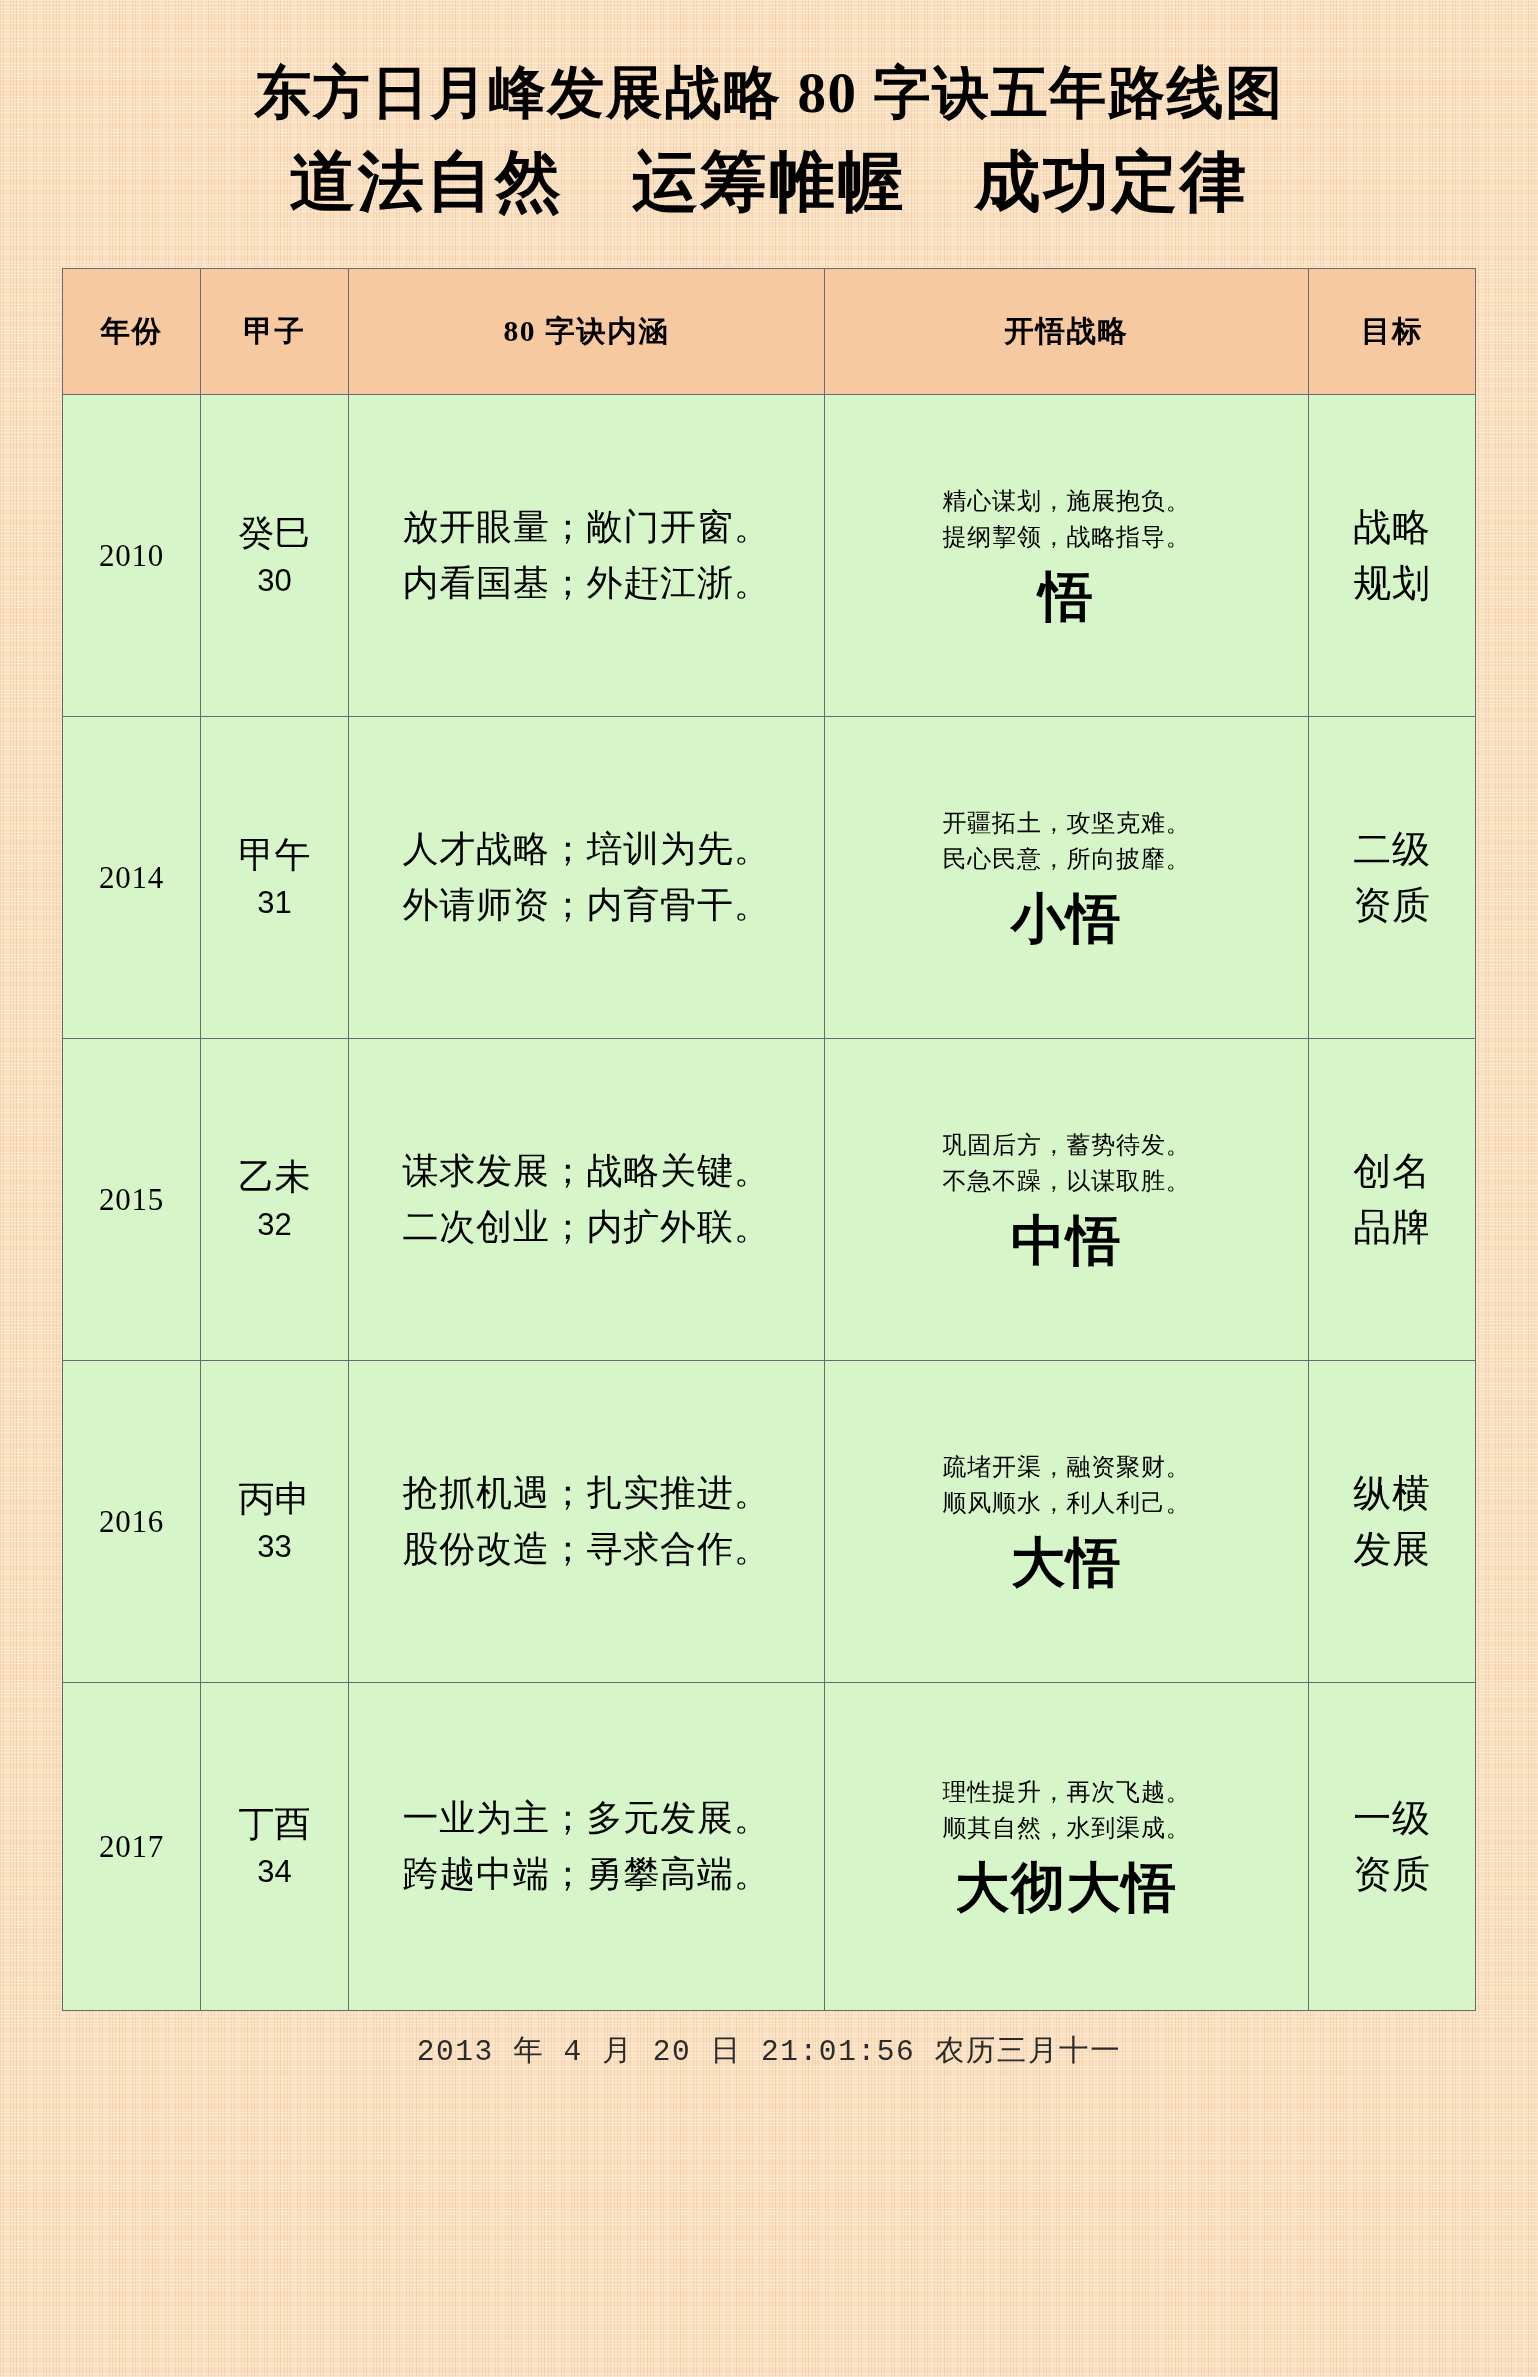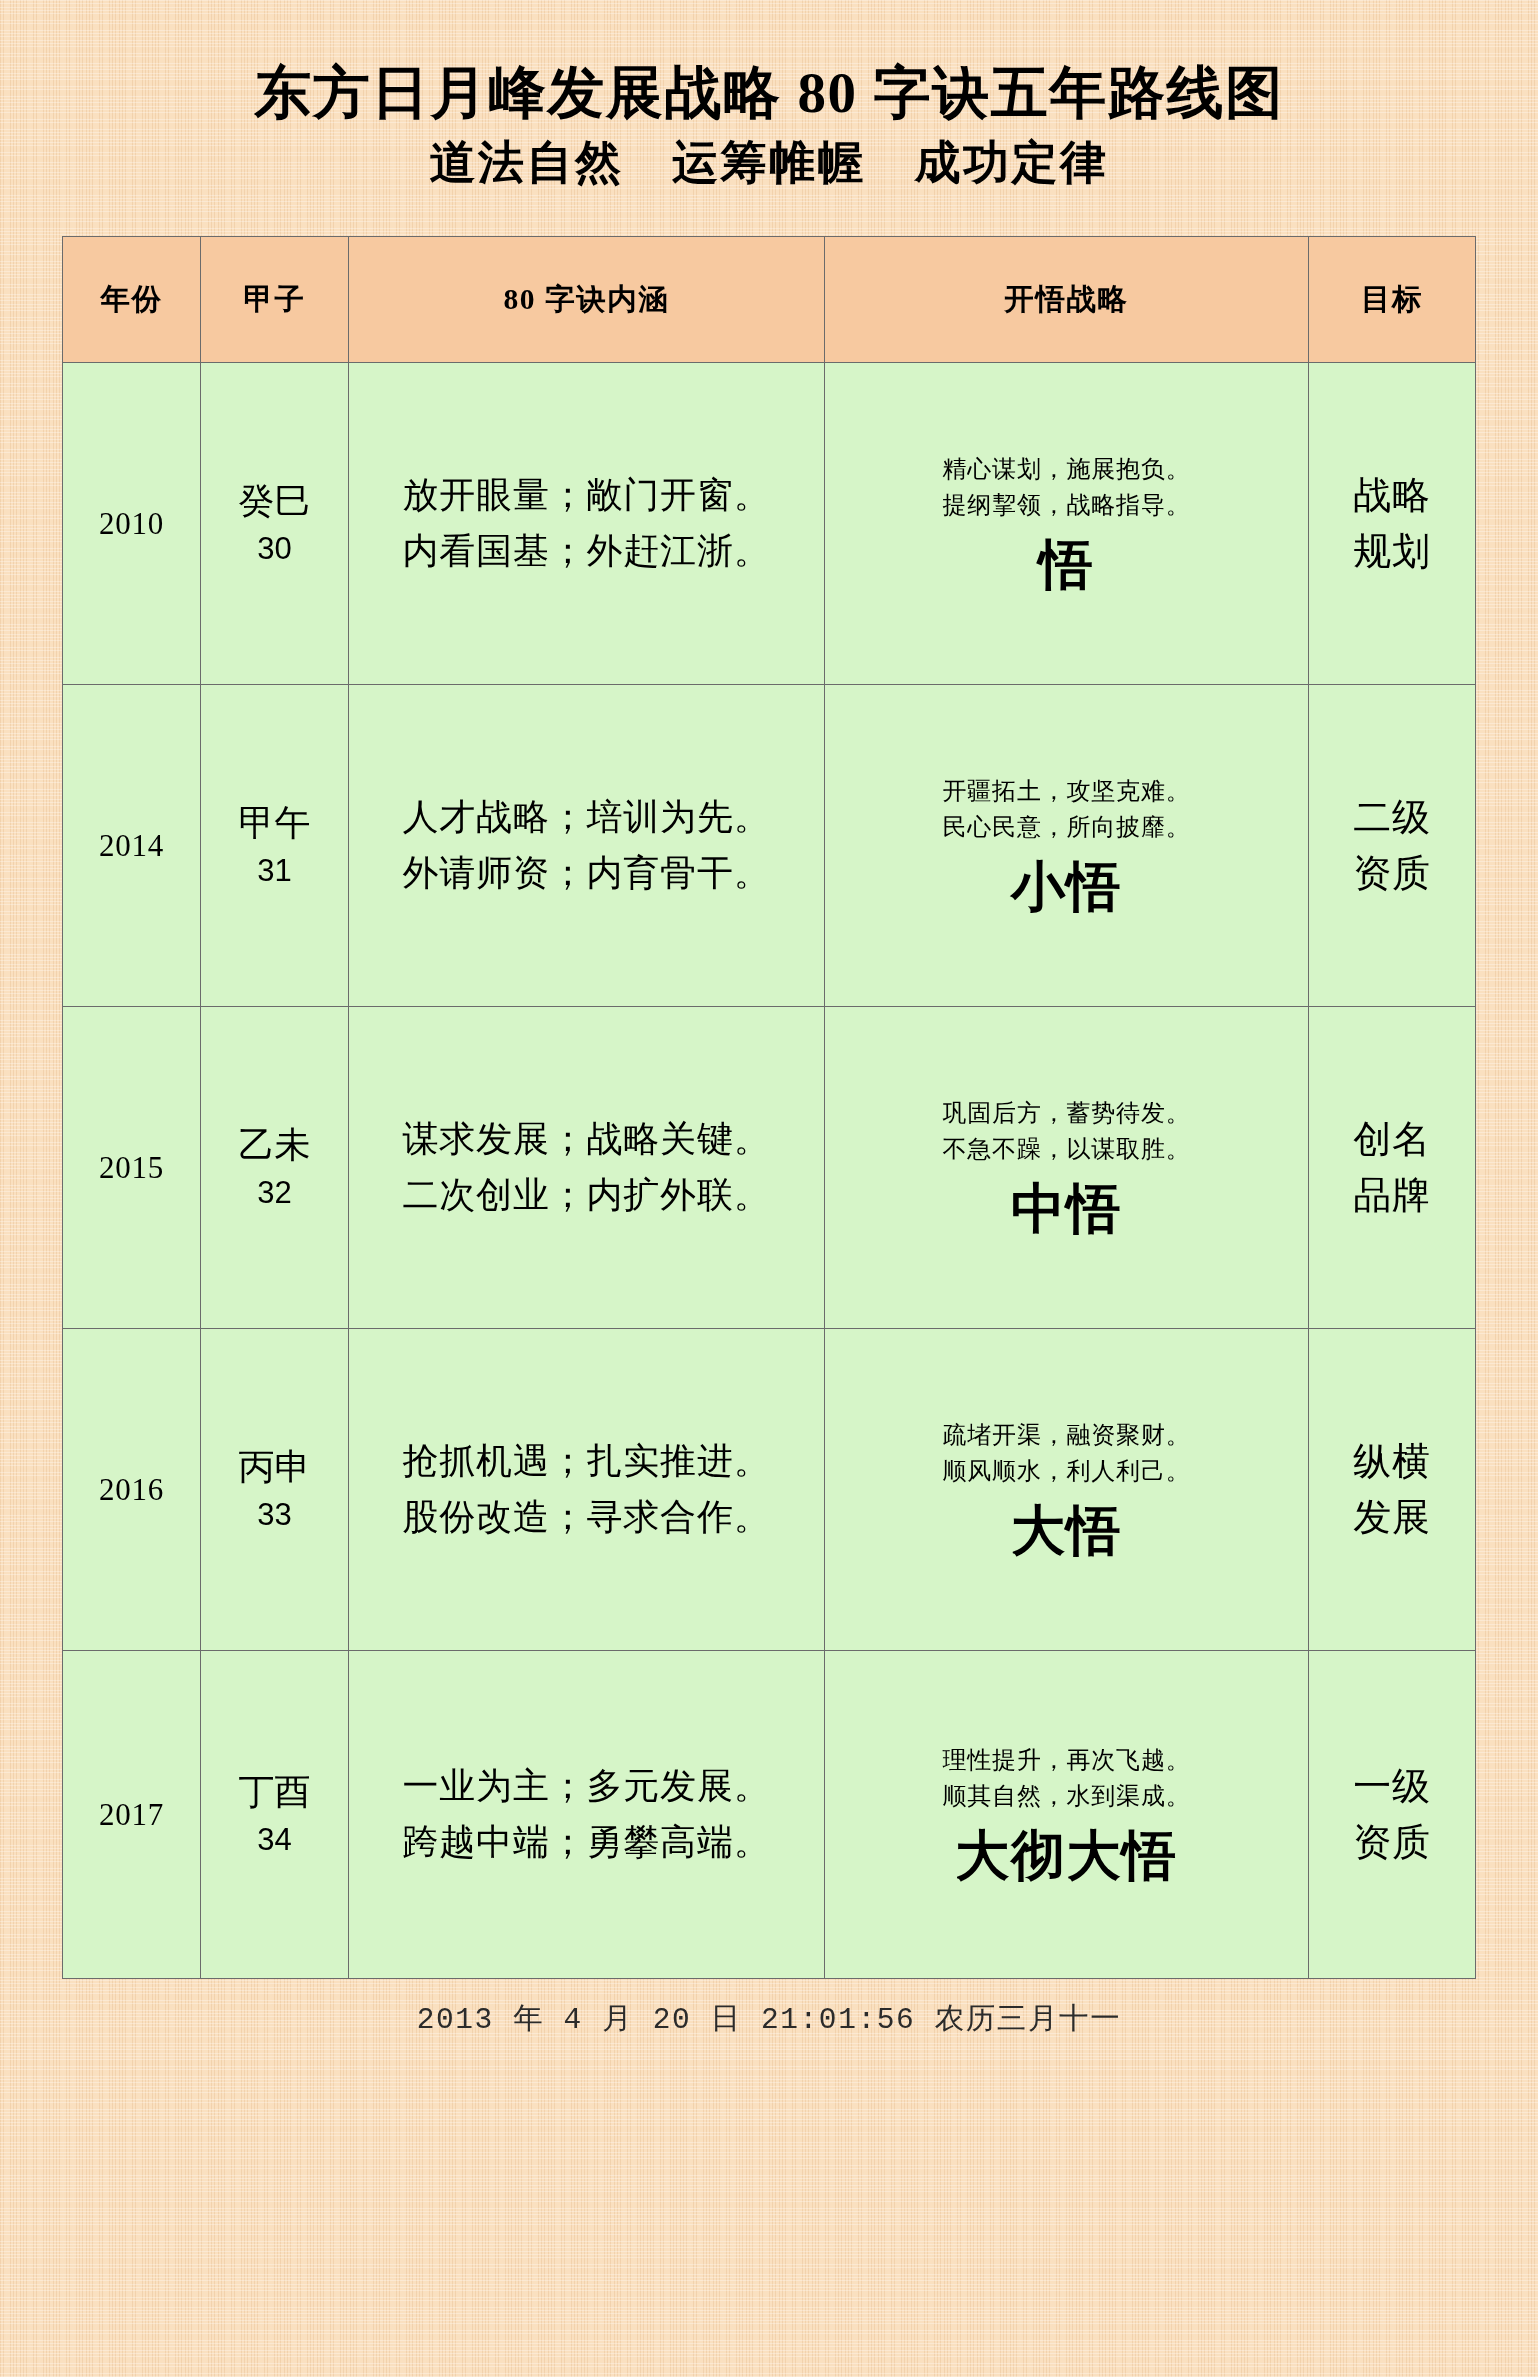--- a/index.html
+++ b/index.html
@@ -39,24 +39,24 @@
     font-family: "Liberation Serif", serif;
     font-weight: bold;
     font-size: 57px;
     line-height: 1.25;
     letter-spacing: 1.6px;
     white-space: nowrap;
   }
   .title-line2 {
     font-family: "Liberation Serif", serif;
     font-weight: bold;
-    font-size: 46px;
+    font-size: 66px;
     line-height: 1.3;
     letter-spacing: 2.5px;
-    margin-top: 5px;
+    margin-top: 11px;
     white-space: nowrap;
   }
   table.roadmap {
     margin: 43px auto 0 auto;
     border-collapse: collapse;
     width: 1413px;
     table-layout: fixed;
     background: #d6f5c8;
   }
   table.roadmap th,

